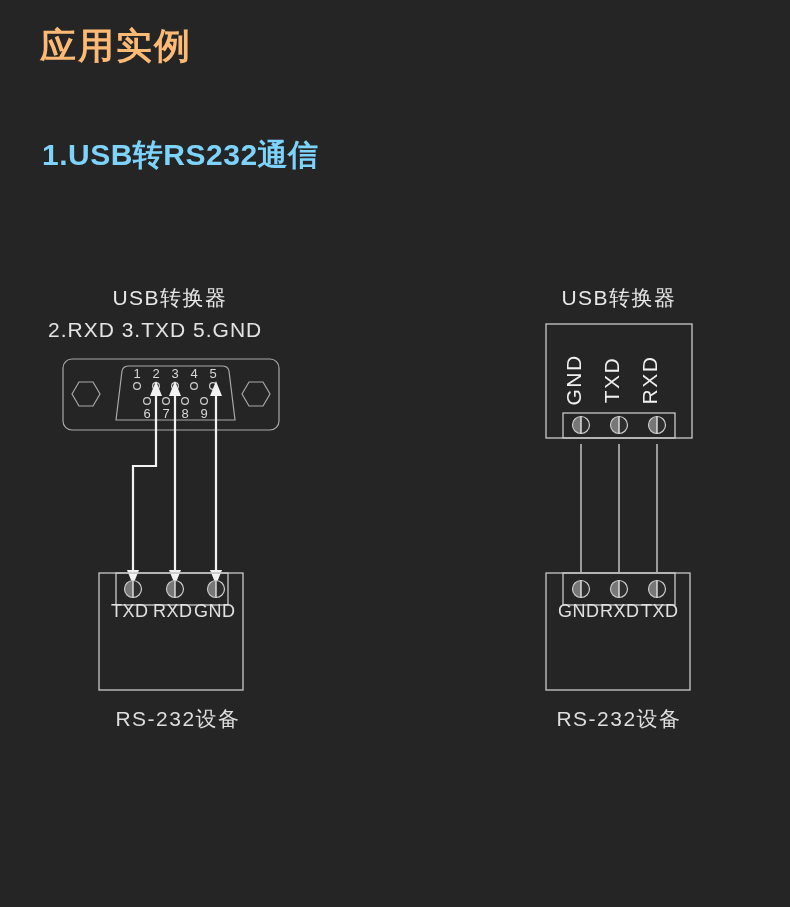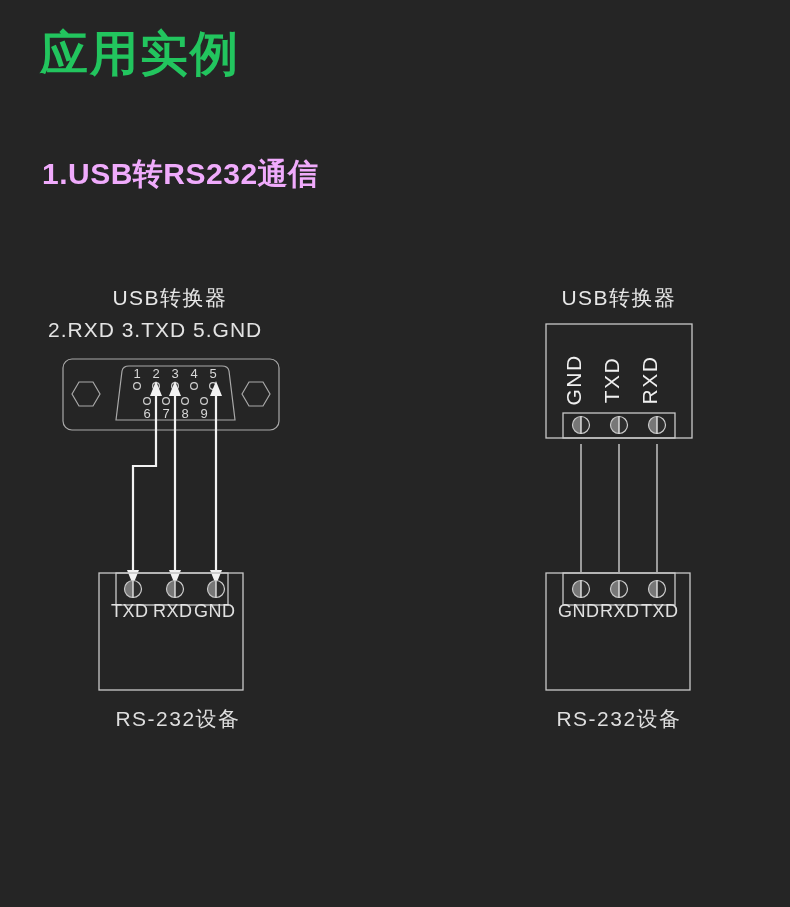--- a/index.html
+++ b/index.html
@@ -18,34 +18,34 @@
   .page {
     position: absolute;
     inset: 0;
   }
 
   
   #main-title {
     position: absolute;
     left: 40px;
     top: 22px;
-    font-size: 48px;
+    font-size: 36px;
     font-weight: bold;
     letter-spacing: 2px;
-    color: #22c55e;
+    color: #fdba74;
     white-space: nowrap;
   }
   #section-title {
     position: absolute;
     left: 42px;
-    top: 154px;
+    top: 135px;
     font-size: 30px;
     font-weight: bold;
     letter-spacing: 0.5px;
-    color: #f0abfc;
+    color: #7dd3fc;
     white-space: nowrap;
   }
 
   
   #diagram-svg {
     position: absolute;
     left: 0;
     top: 0;
     width: 790px;
     height: 907px;

